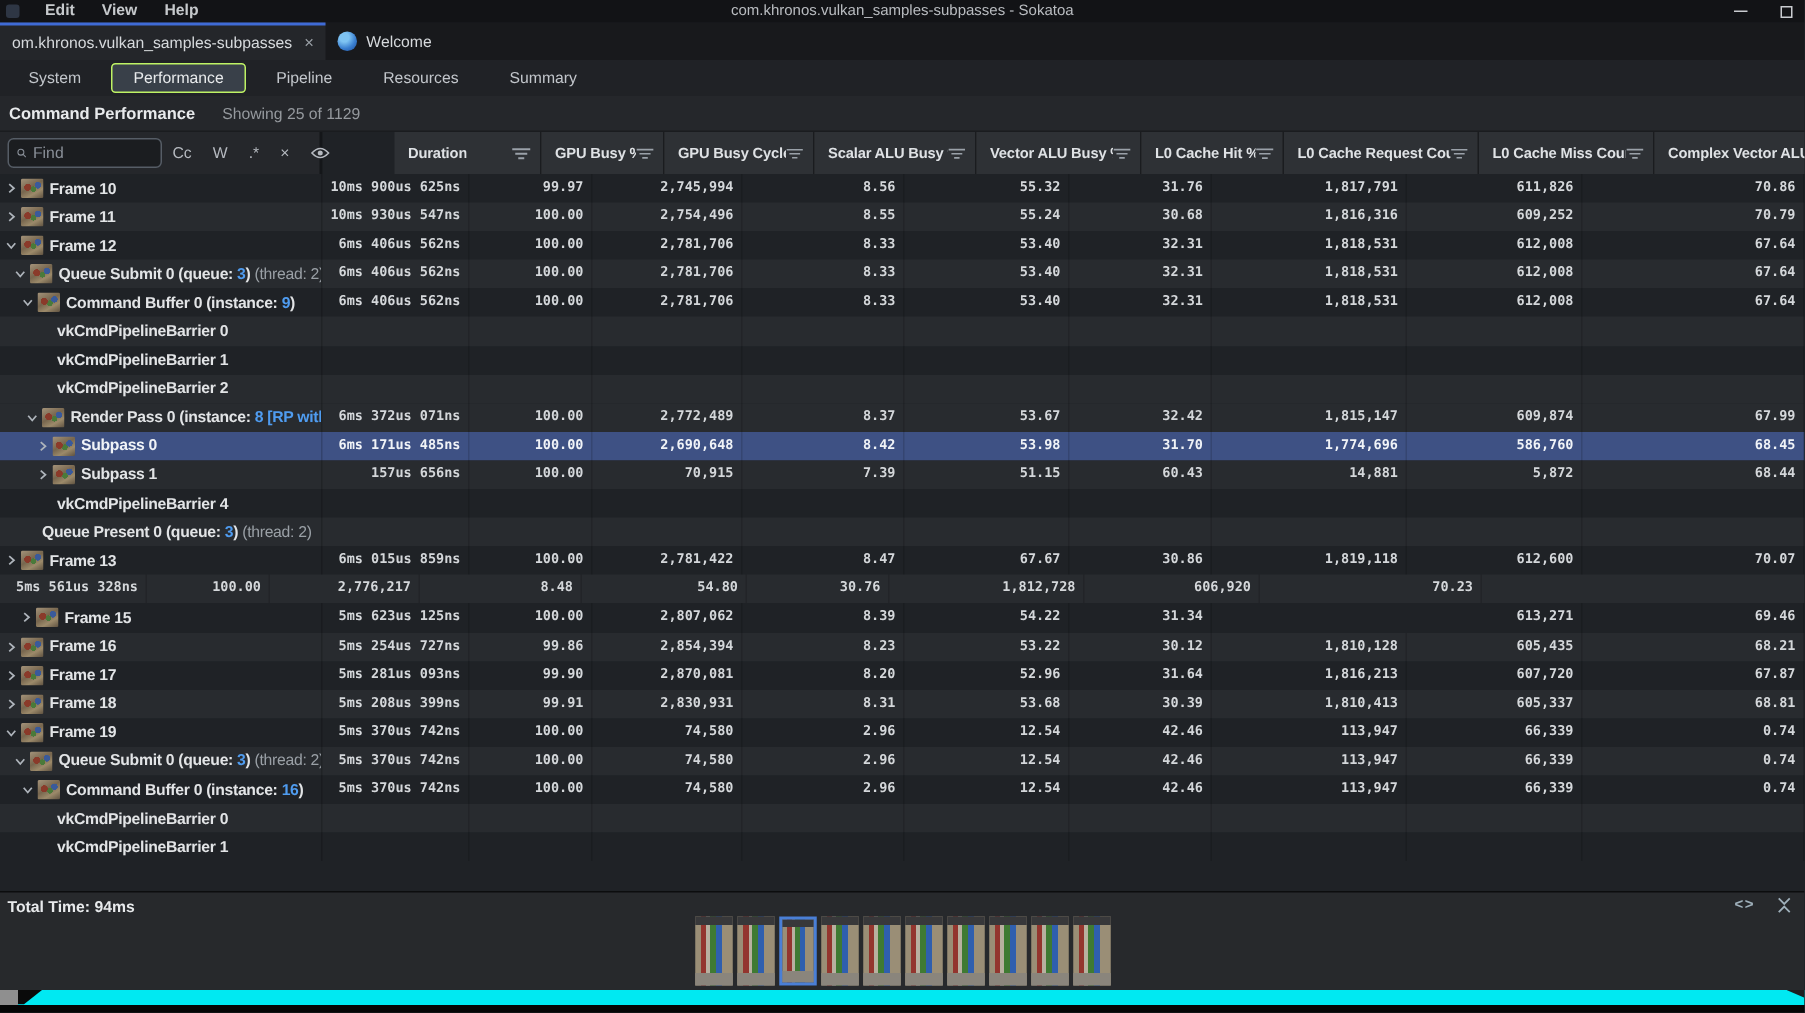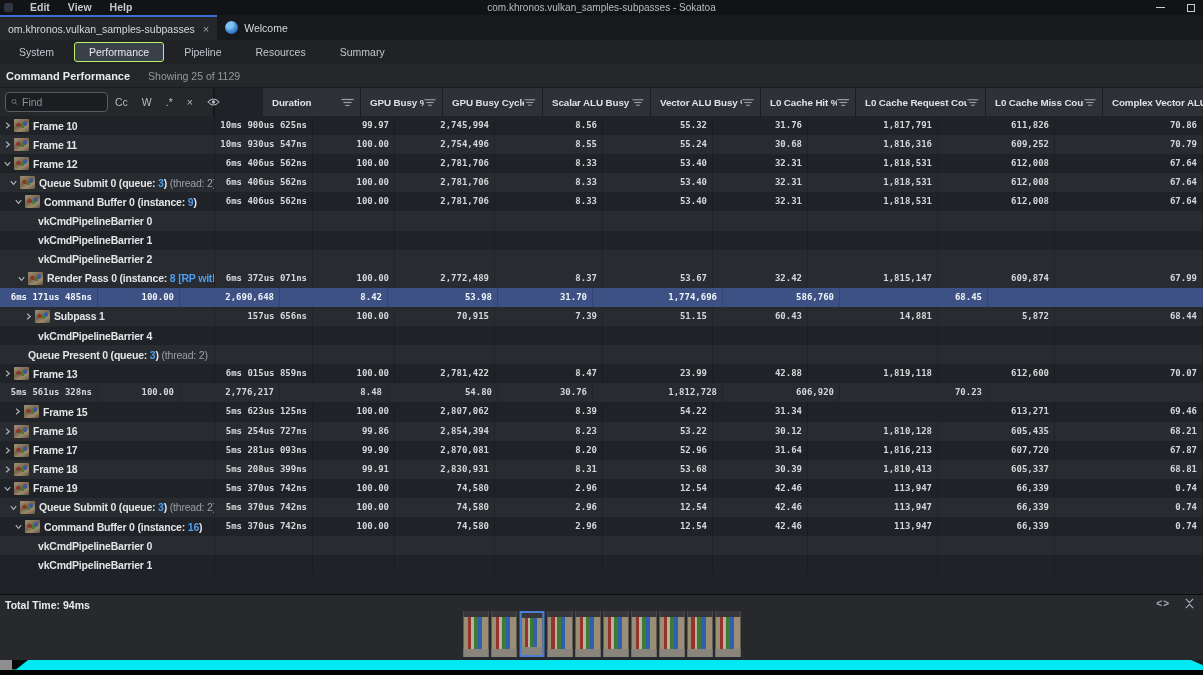--- a/index.html
+++ b/index.html
@@ -365,20 +365,29 @@
       <div class="vcell" style="width: 82px;">100.00</div>
       <div class="vcell" style="width: 100px;">2,772,489</div>
       <div class="vcell" style="width: 108px;">8.37</div>
       <div class="vcell" style="width: 110px;">53.67</div>
       <div class="vcell" style="width: 95px;">32.42</div>
       <div class="vcell" style="width: 130px;">1,815,147</div>
       <div class="vcell" style="width: 117px;">609,874</div>
       <div class="vcell" style="width: 148px;">67.99</div>
     </div>
     <div class="row sel">
+      <div class="treecell" style="padding-left: 23px;">
+        <span class="chev">
+          <svg width="9" height="9" viewBox="0 0 10 10">
+            <polyline points="3.5,2 7,5 3.5,8" fill="none" stroke="#aeb4bb" stroke-width="1.3"></polyline>
+          </svg>
+        </span>
+        <span class="mini-thumb"></span>
+        <span class="lbl"><span>Subpass 0</span></span>
+      </div>
       <div class="vcell" style="width: 98px;">6ms 171us 485ns</div>
       <div class="vcell" style="width: 82px;">100.00</div>
       <div class="vcell" style="width: 100px;">2,690,648</div>
       <div class="vcell" style="width: 108px;">8.42</div>
       <div class="vcell" style="width: 110px;">53.98</div>
       <div class="vcell" style="width: 95px;">31.70</div>
       <div class="vcell" style="width: 130px;">1,774,696</div>
       <div class="vcell" style="width: 117px;">586,760</div>
       <div class="vcell" style="width: 148px;">68.45</div>
     </div>
@@ -437,22 +446,22 @@
             <polyline points="3.5,2 7,5 3.5,8" fill="none" stroke="#aeb4bb" stroke-width="1.3"></polyline>
           </svg>
         </span>
         <span class="mini-thumb"></span>
         <span class="lbl"><span>Frame 13</span></span>
       </div>
       <div class="vcell" style="width: 98px;">6ms 015us 859ns</div>
       <div class="vcell" style="width: 82px;">100.00</div>
       <div class="vcell" style="width: 100px;">2,781,422</div>
       <div class="vcell" style="width: 108px;">8.47</div>
-      <div class="vcell" style="width: 110px;">23.99</div>
-      <div class="vcell" style="width: 95px;">42.88</div>
+      <div class="vcell" style="width: 110px;">67.67</div>
+      <div class="vcell" style="width: 95px;">30.86</div>
       <div class="vcell" style="width: 130px;">1,819,118</div>
       <div class="vcell" style="width: 117px;">612,600</div>
       <div class="vcell" style="width: 148px;">70.07</div>
     </div>
     <div class="row alt">
       <div class="vcell" style="width: 98px;">5ms 561us 328ns</div>
       <div class="vcell" style="width: 82px;">100.00</div>
       <div class="vcell" style="width: 100px;">2,776,217</div>
       <div class="vcell" style="width: 108px;">8.48</div>
       <div class="vcell" style="width: 110px;">54.80</div>

